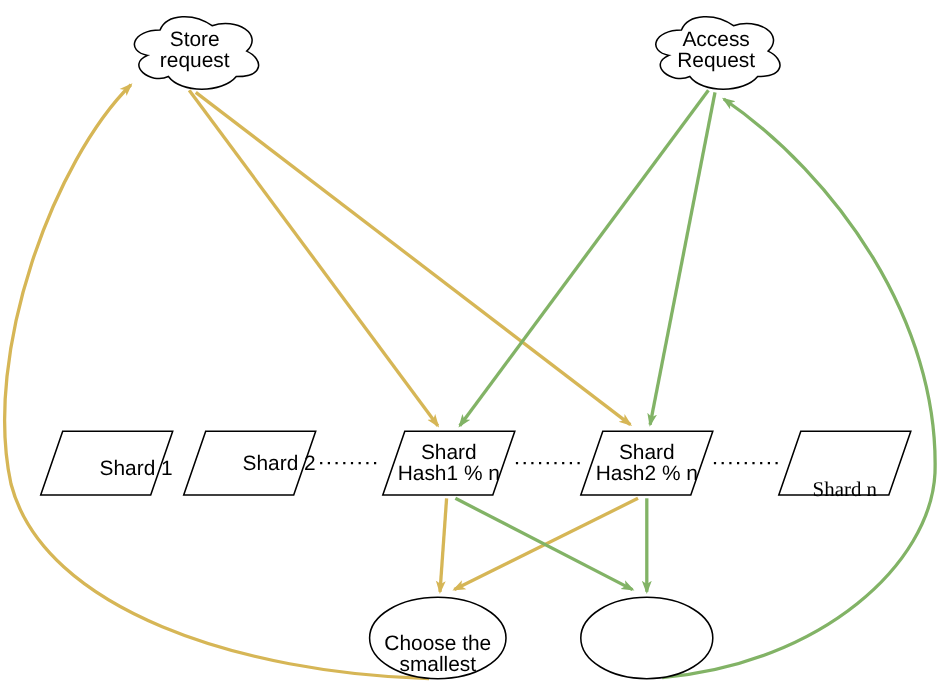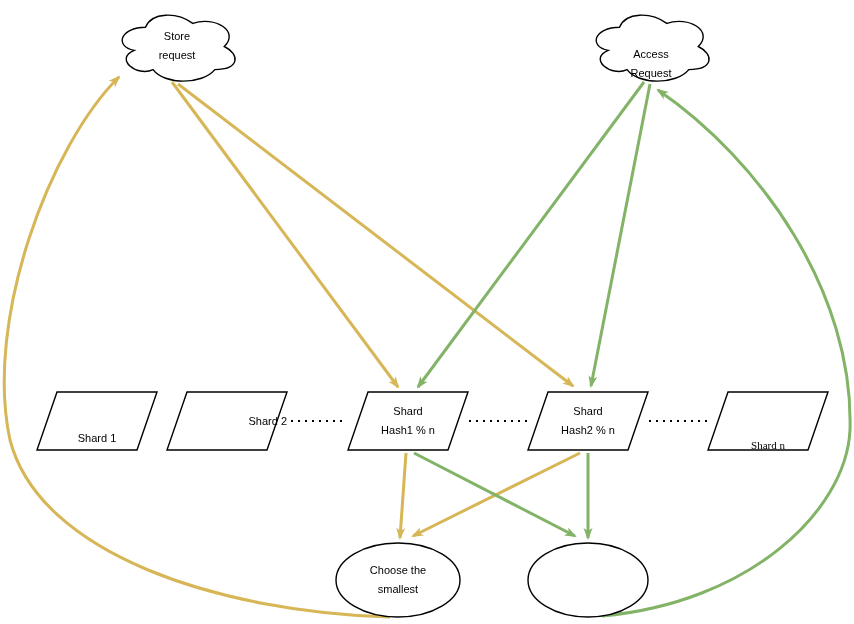--- a/index.html
+++ b/index.html
@@ -11,21 +11,21 @@
     overflow:hidden;
   }
   #diagram-svg{position:absolute;left:0;top:0;}
   .edge{fill:none;stroke-width:3;}
   .edge-dotted{fill:none;stroke-width:2;stroke-dasharray:2 5;}
   .shape{fill:#ffffff;stroke-width:1.4;}
   .node-label{
     position:absolute;
     transform:translateX(-50%);
     text-align:center;
-    font-size:11px;
+    font-size:19px;
     line-height:19px;
     color:#000000;
     white-space:pre-line;
     pointer-events:none;
   }
 </style>
 </head>
 <body>
 
 <div id="canvas">
@@ -62,26 +62,26 @@
     <polygon class="shape" points="368,392 468,392 448,450 348,450" stroke="#000000"></polygon>
     <polygon class="shape" points="548,392 648,392 628,450 528,450" stroke="#000000"></polygon>
     <polygon class="shape" points="728,392 828,392 808,450 708,450" stroke="#000000"></polygon>
 
     <ellipse class="shape" cx="398" cy="580" rx="62" ry="37" stroke="#000000"></ellipse>
     <ellipse class="shape" cx="588" cy="580" rx="60" ry="37" stroke="#000000"></ellipse>
   </svg>
 
   <div class="node-label" style="left:177px;top:27px;width:130px;">Store
 request</div>
-  <div class="node-label" style="left:651px;top:27px;width:130px;margin-top:18px;">Access
+  <div class="node-label" style="left:651px;top:27px;width:130px;">Access
 Request</div>
 
-  <div class="node-label" style="left:97px;top:429px;width:120px;">Shard 1</div>
+  <div class="node-label" style="left:97px;top:417px;width:120px;text-align:right;">Shard 1</div>
   <div class="node-label" style="left:227px;top:412px;width:120px;text-align:right;">Shard 2</div>
   <div class="node-label" style="left:408px;top:402px;width:120px;">Shard
 Hash1 % n</div>
   <div class="node-label" style="left:588px;top:402px;width:120px;">Shard
 Hash2 % n</div>
   <div class="node-label" style="left:768px;top:436px;width:120px;font-family:Liberation Serif, serif;">Shard n</div>
 
-  <div class="node-label" style="left:398px;top:561px;width:124px;">Choose the
+  <div class="node-label" style="left:398px;top:576px;width:124px;">Choose the
 smallest</div>
 </div>
 
 </body></html>

